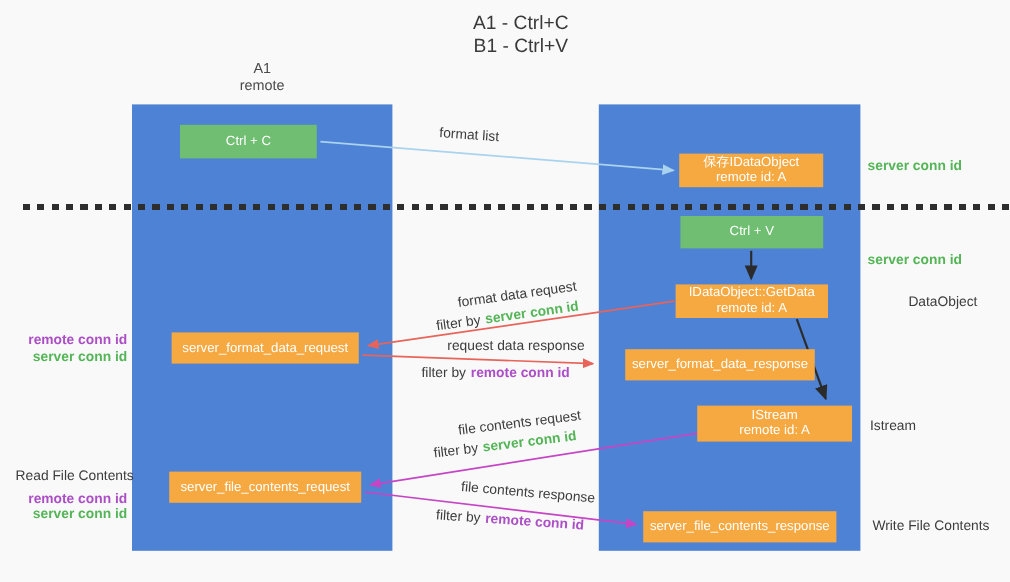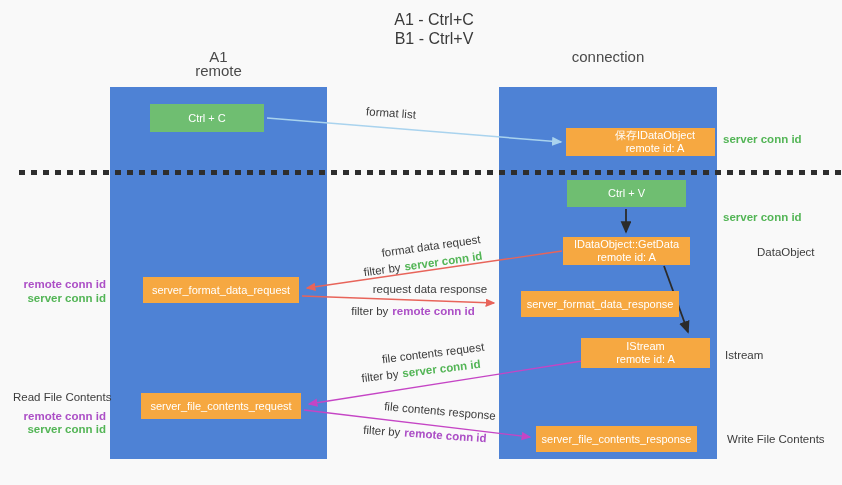--- a/index.html
+++ b/index.html
@@ -5,35 +5,35 @@
   html,body { margin:0; padding:0; }
   body { font-family:"Liberation Sans", sans-serif; background:#f9f9f9; }
   .canvas { position:relative; width:842px; height:485px; background:#f9f9f9; overflow:hidden;margin-left:13px; }
 
   .title { position:absolute; top:10px; left:0; width:842px; text-align:center;
            font-size:16px; line-height:19px; color:#3a3a3a; }
 
   .lane { position:absolute; background:#4e82d5; }
   .lane-a1 { left:97px;  top:87px; width:217px; height:372px; }
   .lane-b1 { left:486px; top:87px; width:218px; height:372px; }
-  .lane-header { position:absolute; text-align:center; font-size:15px; line-height:14px; color:#4a4a4a; }
+  .lane-header { position:absolute; text-align:center; font-size:12px; line-height:14px; color:#4a4a4a; }
   .lane-header.a1 { left:97px;  top:50px; width:217px; }
   .lane-header.b1 { left:486px; top:50px; width:218px; }
 
   .dotted-sep { position:absolute; left:6px; top:170px; width:830px; height:5px;
     background:repeating-linear-gradient(90deg,#2e2e2e 0 6px,transparent 6px 12px); }
 
   .node { position:absolute; display:flex; flex-direction:column; align-items:center;
           justify-content:center; color:#ffffff; font-size:11px; line-height:13px;
           text-align:center; white-space:nowrap; }
   .node.green  { background:#6fbe71; }
   .node.orange { background:#f6a841; }
 
   .n-ctrl-c   { left:137px; top:104px; width:114px; height:28px; }
-  .n-save     { left:553px; top:128px; width:120px; height:28px;padding-left:29px; }
+  .n-save     { left:553px; top:128px; width:120px; height:28px; }
   .n-ctrl-v   { left:554px; top:180px; width:119px; height:27px; }
   .n-getdata  { left:550px; top:237px; width:127px; height:28px; }
   .n-freq     { left:130px; top:277px; width:156px; height:26px; }
   .n-fresp    { left:508px; top:291px; width:158px; height:26px; }
   .n-istream  { left:568px; top:338px; width:129px; height:30px; }
   .n-fcreq    { left:128px; top:393px; width:160px; height:26px; }
   .n-fcresp   { left:523px; top:426px; width:161px; height:26px; }
 
   .elabel { position:absolute; white-space:nowrap; font-size:11.5px; color:#3c3c3c; }
   .key { font-weight:bold; margin-left:4px; }
@@ -57,21 +57,20 @@
   <div class="title">
     <div>A1 - Ctrl+C</div>
     <div>B1 - Ctrl+V</div>
   </div>
 
   <div class="lane-header a1">
     <div>A1</div>
     <div>remote</div>
   </div>
   <div class="lane-header b1">
-    <div>connection</div>
   </div>
 
   <div class="lane lane-a1"></div>
   <div class="lane lane-b1"></div>
 
   <div class="dotted-sep"></div>
 
   <svg class="arrows" viewBox="0 0 842 485">
     <defs>
       <marker id="m-blue" markerWidth="7" markerHeight="7" refX="6" refY="3" orient="auto">

